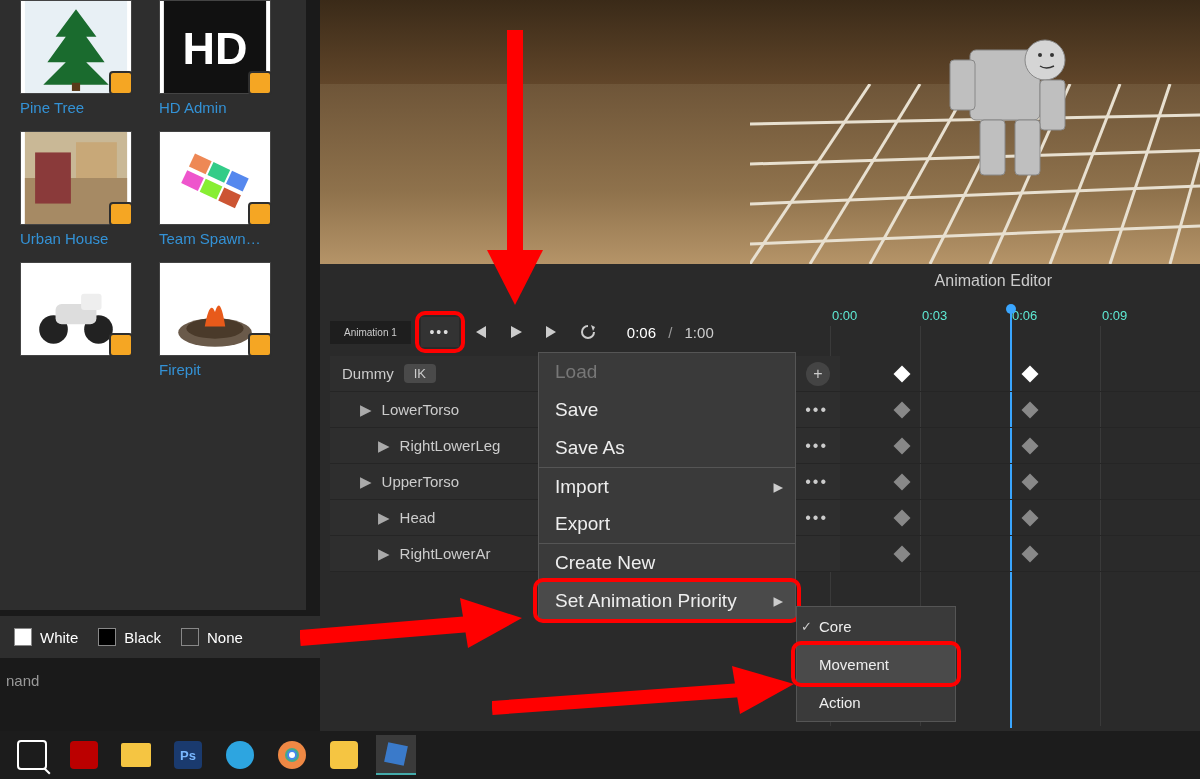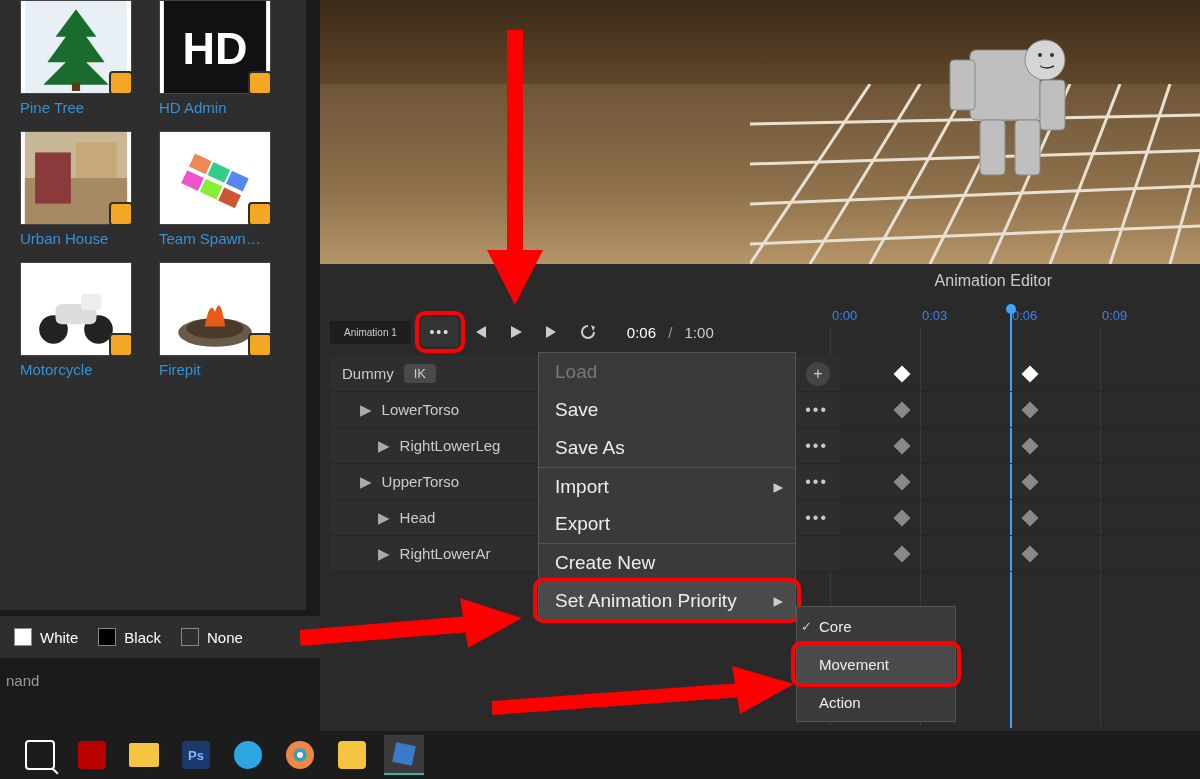--- a/index.html
+++ b/index.html
@@ -40,21 +40,21 @@
 .anim-name{background:#1e1e1e;padding:6px 14px;color:#ccc;font-size:10px;margin-right:4px;}
 .dots-btn{width:38px;height:30px;background:#333;display:flex;align-items:center;justify-content:center;cursor:pointer;position:relative;}
 .dots-highlight{position:absolute;left:-6px;top:-6px;right:-6px;bottom:-6px;border:4px solid #ff0000;border-radius:10px;pointer-events:none;}
 .pb-btn{width:30px;height:30px;display:flex;align-items:center;justify-content:center;cursor:pointer;}
 .timecode{color:#ccc;font-size:15px;margin-left:18px;}
 .tc-cur{color:#fff;}
 .tc-sep{color:#999;margin:0 8px;}
 
 
 .ruler{position:absolute;left:500px;top:44px;right:0;height:44px;}
-.ruler-tick{position:absolute;top:0;font-size:13px;color:#3b82f6;}
+.ruler-tick{position:absolute;top:0;font-size:13px;color:#5eead4;}
 .ruler-line{position:absolute;top:18px;width:1px;height:400px;background:#3a3a3a;}
 .playhead{position:absolute;top:0;width:2px;height:420px;background:#3aa6ff;}
 .playhead::before{content:"";position:absolute;top:-4px;left:-4px;width:10px;height:10px;background:#3aa6ff;border-radius:50%;}
 
 
 .tracks{position:absolute;left:10px;top:92px;width:510px;}
 .track{display:flex;align-items:center;height:36px;background:#2e2e2e;border-bottom:1px solid #252525;padding-left:12px;color:#ccc;font-size:15px;position:relative;cursor:pointer;}
 .track.indent1{padding-left:30px;}
 .track.indent2{padding-left:48px;}
 .track .caret{margin-right:10px;color:#aaa;}
@@ -80,21 +80,21 @@
 .submenu{position:absolute;left:796px;top:606px;width:160px;background:#3a3a3a;border:1px solid #555;z-index:11;}
 .sub-item{height:38px;display:flex;align-items:center;padding:0 22px;color:#eee;font-size:15px;cursor:pointer;position:relative;}
 .sub-check{position:absolute;left:4px;color:#ccc;font-size:13px;}
 .sub-item.hl{background:#4a4a4a;}
 
 
 .arrow{position:absolute;z-index:20;pointer-events:none;}
 .arrow svg{display:block;}
 
 
-.taskbar{position:absolute;left:0;bottom:0;right:0;height:48px;background:#1c1c1c;display:flex;align-items:center;gap:12px;padding-left:20px;}
+.taskbar{position:absolute;left:0;bottom:0;right:0;height:48px;background:#1c1c1c;display:flex;align-items:center;gap:12px;padding-left:12px;}
 .task-search{width:18px;height:18px;border:2px solid #fff;border-radius:50%;position:relative;}
 .task-search::after{content:"";position:absolute;width:8px;height:2px;background:#fff;bottom:-4px;right:-6px;transform:rotate(45deg);}
 .task-icon{width:40px;height:40px;display:flex;align-items:center;justify-content:center;cursor:pointer;}
 .task-icon.active{background:#3a3a3a;border-bottom:2px solid #4aa;}
 .task-icon>div{width:30px;height:30px;border-radius:4px;}
 
 
 .timg{width:100%;height:100%;}
 </style>
 </head>
@@ -145,21 +145,20 @@
   </div>
   <div class="thumb-row">
     <div class="thumb">
       <div class="thumb-img"><svg class="timg" viewBox="0 0 100 90">
             <rect width="100" height="90" fill="#fff"></rect>
             <circle cx="28" cy="65" r="14" fill="#222"></circle>
             <circle cx="72" cy="65" r="14" fill="#222"></circle>
             <rect x="30" y="40" width="40" height="20" rx="6" fill="#ddd"></rect>
             <rect x="55" y="30" width="20" height="16" rx="3" fill="#eee"></rect>
           </svg><div class="thumb-badge"></div></div>
-      <div class="thumb-label">Motorcycle</div>
     </div>
     <div class="thumb">
       <div class="thumb-img"><svg class="timg" viewBox="0 0 100 90">
             <rect width="100" height="90" fill="#fff"></rect>
             <ellipse cx="50" cy="68" rx="36" ry="14" fill="#6a5a4a"></ellipse>
             <ellipse cx="50" cy="64" rx="28" ry="10" fill="#4a3a2a"></ellipse>
             <path d="M40 62 Q45 35 50 48 Q55 30 60 62" fill="#e85a1a"></path>
           </svg><div class="thumb-badge"></div></div>
       <div class="thumb-label">Firepit</div>
     </div>

